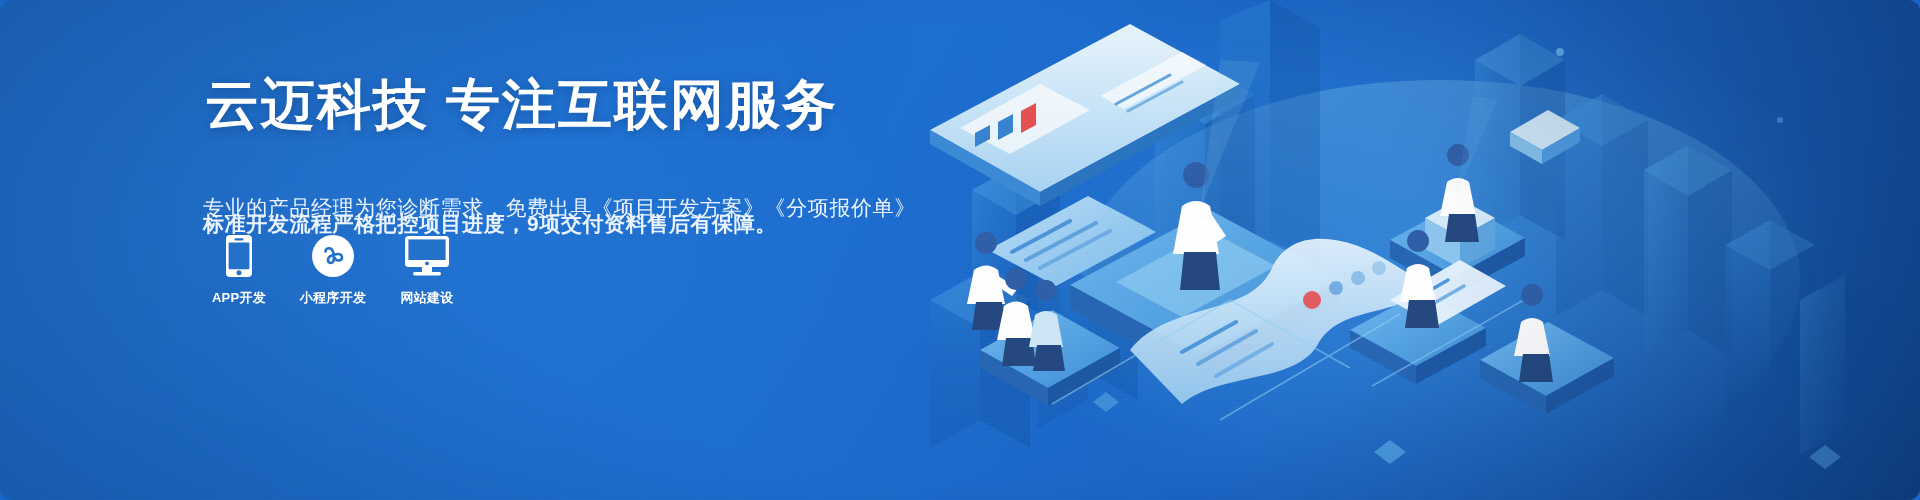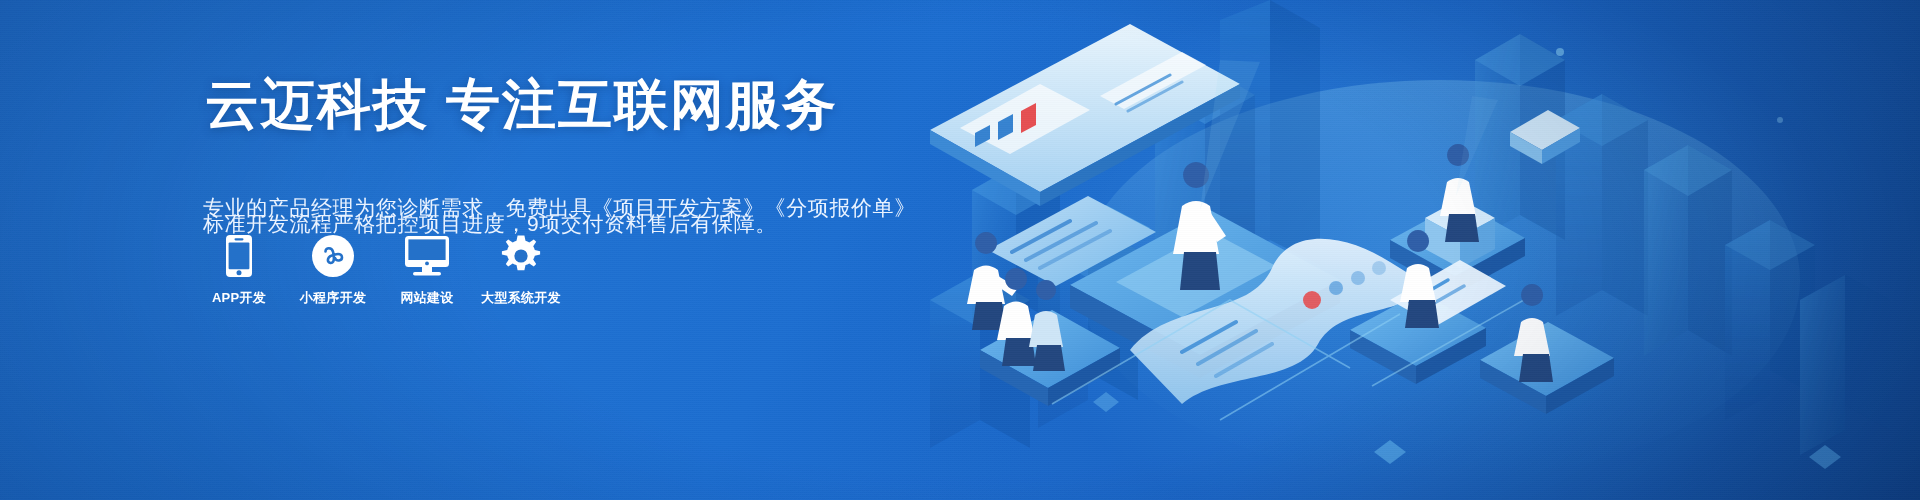--- a/index.html
+++ b/index.html
@@ -7,20 +7,21 @@
     width:1920px;height:500px;overflow:hidden;
     font-family:"Liberation Sans","DejaVu Sans",sans-serif;
     background:#1766c8;
   }
   .banner{
     position:relative;width:1920px;height:500px;overflow:hidden;
     background:
       radial-gradient(ellipse 900px 620px at 74% 52%, rgba(58,150,232,0.55) 0%, rgba(30,110,205,0.16) 46%, rgba(0,0,0,0) 74%),
       radial-gradient(ellipse 1100px 760px at 16% 40%, rgba(46,132,225,0.38) 0%, rgba(24,100,196,0.10) 52%, rgba(0,0,0,0) 78%),
       linear-gradient(118deg, #1f6fd0 0%, #1b6ccd 22%, #1d6fd2 44%, #1a63c4 68%, #144f9f 88%, #0f3f84 100%);
+    border-radius: 12px;
   }
   
   .scan{
     position:absolute;inset:0;pointer-events:none;
     background-image:repeating-linear-gradient(0deg, rgba(255,255,255,0.030) 0px, rgba(255,255,255,0.030) 1px, rgba(0,0,0,0.018) 1px, rgba(0,0,0,0.018) 2px);
     opacity:.55;
   }
   .vignette{
     position:absolute;inset:0;pointer-events:none;
     background:radial-gradient(ellipse 1200px 560px at 50% 50%, rgba(0,0,0,0) 40%, rgba(4,36,84,0.30) 100%);
@@ -33,21 +34,21 @@
     font-size:54px;line-height:64px;font-weight:bold;color:#ffffff;
     letter-spacing:2px;white-space:nowrap;
     text-shadow:0 2px 10px rgba(6,42,96,.35);
   }
   .sub{
     position:absolute;left:203px;
     font-size:21px;line-height:31px;color:#eaf3ff;white-space:nowrap;
     letter-spacing:.6px;font-weight:400;margin-top:44px;
   }
   .sub1{top:148px;}
-  .sub2{top:164px;}
+  .sub2{top:164px;font-weight:bold;}
 
   .services{
     position:absolute;left:203px;top:234px;
     display:flex;align-items:flex-start;gap:0px;text-align:center;
   }
   .svc{
     width:72px;display:flex;flex-direction:column;align-items:center;
     text-decoration:none;
   }
   .svc + .svc{margin-left:22px;}
@@ -345,32 +346,16 @@
             <rect x="0" y="0" width="44" height="31" rx="3.5" ry="3.5"></rect>
             <rect x="3.4" y="3.4" width="37.2" height="20.6" fill="#2471c9"></rect>
             <circle cx="22" cy="27.4" r="1.9" fill="#2471c9"></circle>
             <rect x="17" y="31" width="10" height="5"></rect>
             <rect x="8" y="36" width="28" height="3.6" rx="1.8"></rect>
           </svg>
         </span>
         <span class="svc-lbl">网站建设</span>
       </div>
 
-      <div class="svc">
-        <span class="svc-ico">
-          <svg width="42" height="42" viewBox="0 0 42 42" fill="#ffffff">
-            <path d="M21 0.5 l3.4 0 1.1 5.3 a15.8 15.8 0 0 1 3.8 1.6 l4.5 -3 2.4 2.4
-                     -3 4.5 a15.8 15.8 0 0 1 1.6 3.8 l5.3 1.1 0 3.4 -5.3 1.1
-                     a15.8 15.8 0 0 1 -1.6 3.8 l3 4.5 -2.4 2.4 -4.5 -3
-                     a15.8 15.8 0 0 1 -3.8 1.6 l-1.1 5.3 -3.4 0 -3.4 0 -1.1 -5.3
-                     a15.8 15.8 0 0 1 -3.8 -1.6 l-4.5 3 -2.4 -2.4 3 -4.5
-                     a15.8 15.8 0 0 1 -1.6 -3.8 l-5.3 -1.1 0 -3.4 5.3 -1.1
-                     a15.8 15.8 0 0 1 1.6 -3.8 l-3 -4.5 2.4 -2.4 4.5 3
-                     a15.8 15.8 0 0 1 3.8 -1.6 l1.1 -5.3 Z"></path>
-            <circle cx="21" cy="21" r="6.6" fill="#2471c9"></circle>
-          </svg>
-        </span>
-        <span class="svc-lbl">大型系统开发</span>
-      </div>
 
     </div>
   </div>
 </div>
 
 </body></html>

